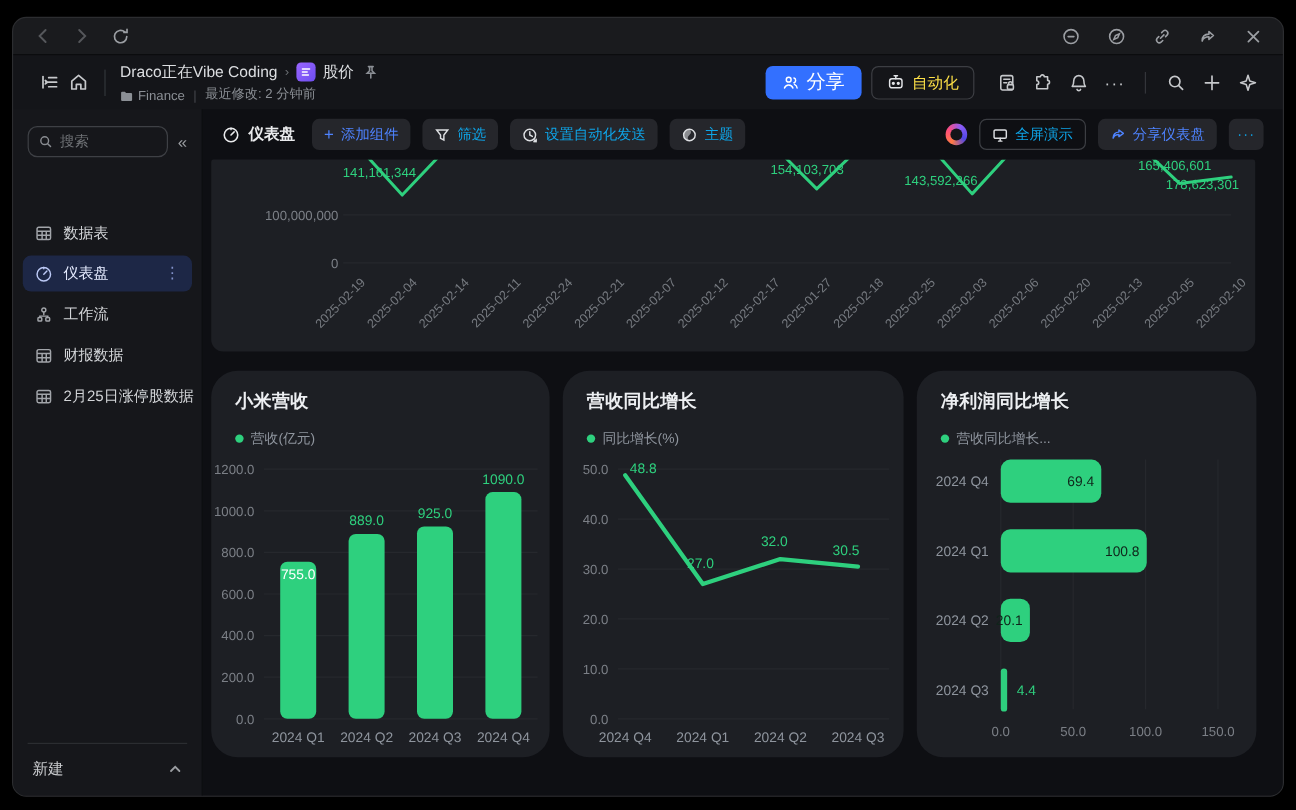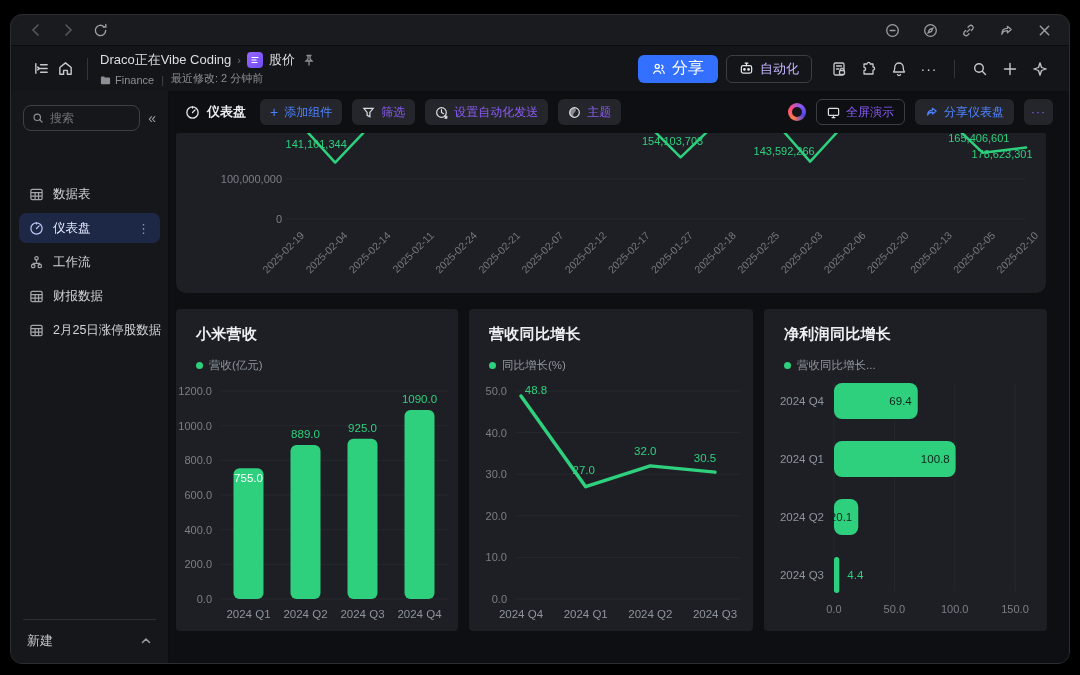--- a/index.html
+++ b/index.html
@@ -26,21 +26,21 @@
   .title-line { display:flex; align-items:center; gap:6px; font-size:13px; color:#dcdee1; }
   .crumb-sep { color:#6b6e73; font-size:11px; }
   .doc-badge { width:16px; height:16px; border-radius:4px;
     background:linear-gradient(135deg,#9a66ff,#6d4df0); display:flex; align-items:center;
     justify-content:center; }
   .sub-line { display:flex; align-items:flex-end; gap:7px; font-size:11px; color:#8b8f95; }
   .sub-line .pipe { color:#45474c; }
   .hdr-right { margin-left:auto; display:flex; align-items:center; gap:8px; }
   .btn-share { height:28px; padding:0 14px; background:#3370ff; color:#fff; font-size:16px;
     border:none; border-radius:6px; display:flex; align-items:center; gap:6px; cursor:pointer; }
-  .btn-auto { height:28px; padding:0 12px; background:transparent; color:#c4b5fd; font-size:13px;
+  .btn-auto { height:28px; padding:0 12px; background:transparent; color:#fde047; font-size:13px;
     border:1px solid #3c3e43; border-radius:6px; display:flex; align-items:center; gap:6px; cursor:pointer; }
   .hdr-icons { display:flex; align-items:center; gap:4px; margin-left:6px; }
   .hdr-icons .hdr-ic { width:26px; }
   .vdiv2 { width:1px; height:18px; background:#33353a; margin:0 8px; }
 
   
   .app-body { display:flex; height:573px; }
   .sidebar { width:158px; background:#16171b; display:flex; flex-direction:column;
     padding:14px 0 10px 0; border-right:1px solid #0c0d0f;gap:32px; }
   .search-row { display:flex; align-items:center; padding:0 12px; gap:8px; }
@@ -60,35 +60,35 @@
   .side-footer { margin-top:auto; padding:0 12px; }
   .side-footer .footer-divider { height:1px; background:#2b2d31; margin-bottom:12px; }
   .new-row { display:flex; align-items:center; justify-content:space-between; color:#c7c9cc;
     font-size:13px; padding:0 4px 4px 4px; cursor:pointer; }
 
   .content { flex:1; background:#0e0f13; position:relative; overflow:hidden; }
   .dash-toolbar { height:42px; display:flex; align-items:center; padding:0 16px 0 16px; gap:10px; }
   .dash-title { display:flex; align-items:center; gap:7px; color:#e9eaec; font-size:13px;
     font-weight:600; margin-right:4px; }
   .tb-btn { height:26px; padding:0 10px; background:#25262b; border:none; border-radius:6px;
-    color:#8b5cf6; font-size:12px; display:flex; align-items:center; gap:6px; cursor:pointer;
+    color:#0ea5e9; font-size:12px; display:flex; align-items:center; gap:6px; cursor:pointer;
     font-family:inherit; white-space:nowrap; }
   .tb-btn.blue { color:#4e83ff; }
   .tb-right { margin-left:auto; display:flex; align-items:center; gap:10px; }
   .avatar-ring { width:18px; height:18px; border-radius:50%;
     background:conic-gradient(from 210deg,#ff7a45,#ff4d7d,#8a5cf6,#4f46e5,#ff7a45);
     display:flex; align-items:center; justify-content:center; cursor:pointer; }
   .avatar-ring::after { content:""; width:10px; height:10px; border-radius:50%; background:#141519; }
   .tb-btn.ghost { background:transparent; border:1px solid #3c3e43; }
 
   
   .top-card { margin:0 0 0 7px; width:870px; height:160px; background:#1d1f24;
     border-radius:2px 2px 10px 10px; overflow:hidden; }
   .cards-row { display:flex; gap:11px; margin:16px 0 0 7px; }
-  .card { height:322px; background:#1d1f24; border-radius:4px; padding:16px 0 0 20px;
+  .card { height:322px; background:#1d1f24; border-radius:22px; padding:16px 0 0 20px;
     overflow:hidden; }
   .card1 { width:282px; } .card2 { width:284px; } .card3 { width:283px; }
   .card-title { font-size:15px; font-weight:700; color:#edeff2; letter-spacing:.3px; }
   .legend-row { display:flex; align-items:center; gap:6px; margin-top:14px; }
   .legend-dot { width:7px; height:7px; border-radius:50%; background:#2ed07e; }
   .legend-label { font-size:11.5px; color:#8f959e; }
   svg text { font-family:"Liberation Sans","DejaVu Sans",sans-serif; }
   .chart-svg { display:block; margin-left:-20px; margin-top:4px; }
 </style>
 </head>

